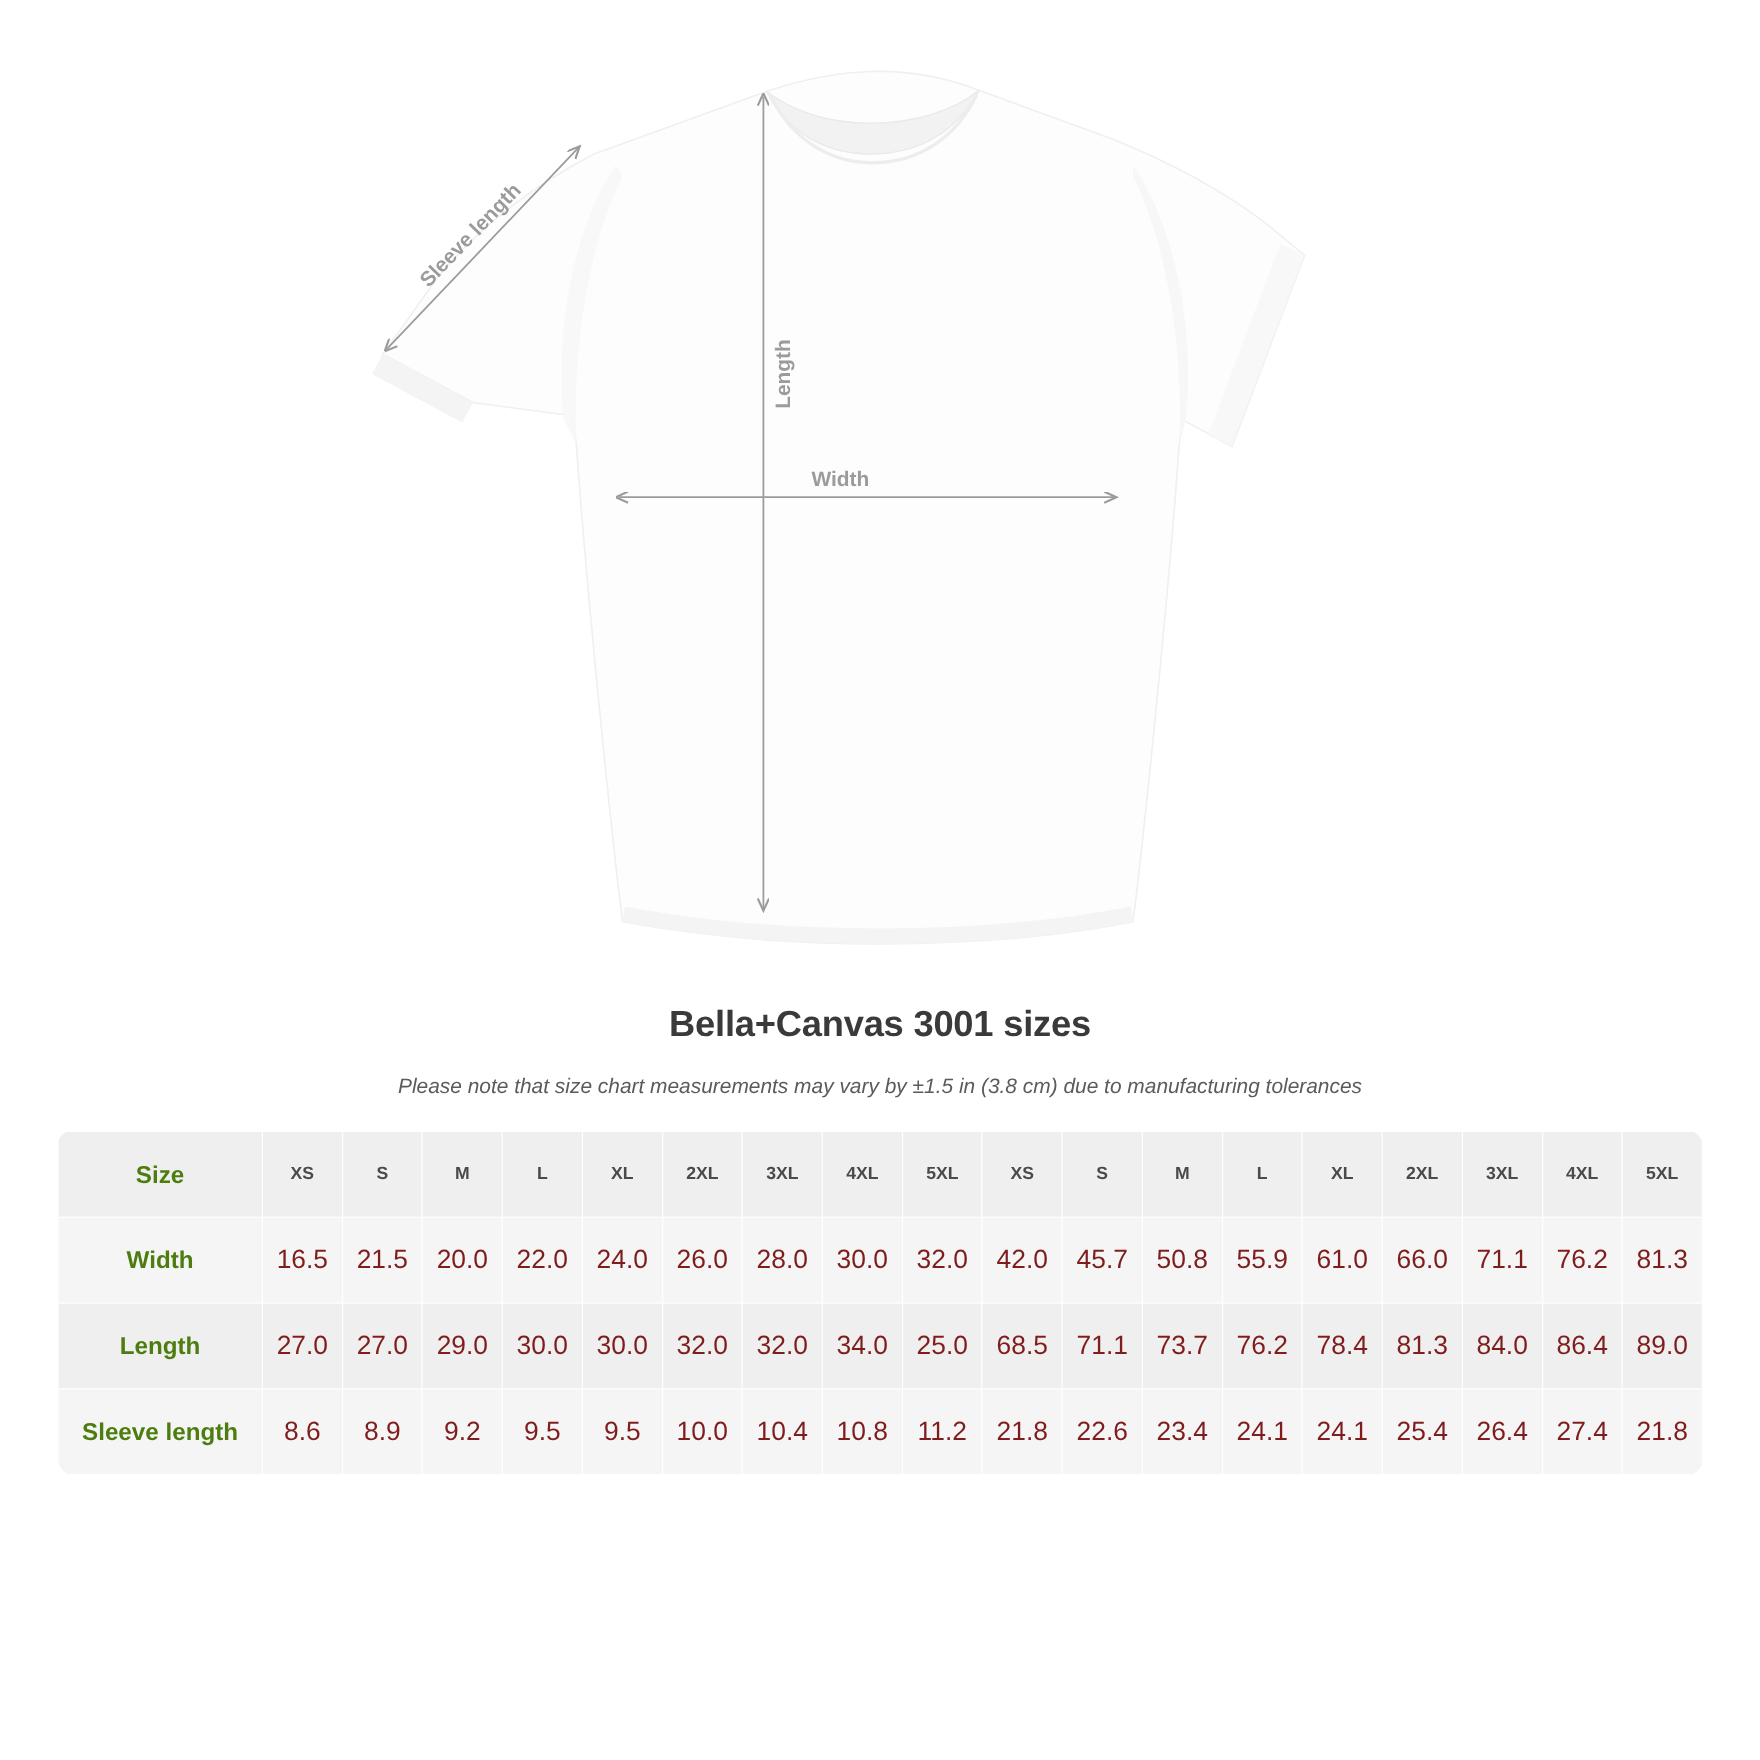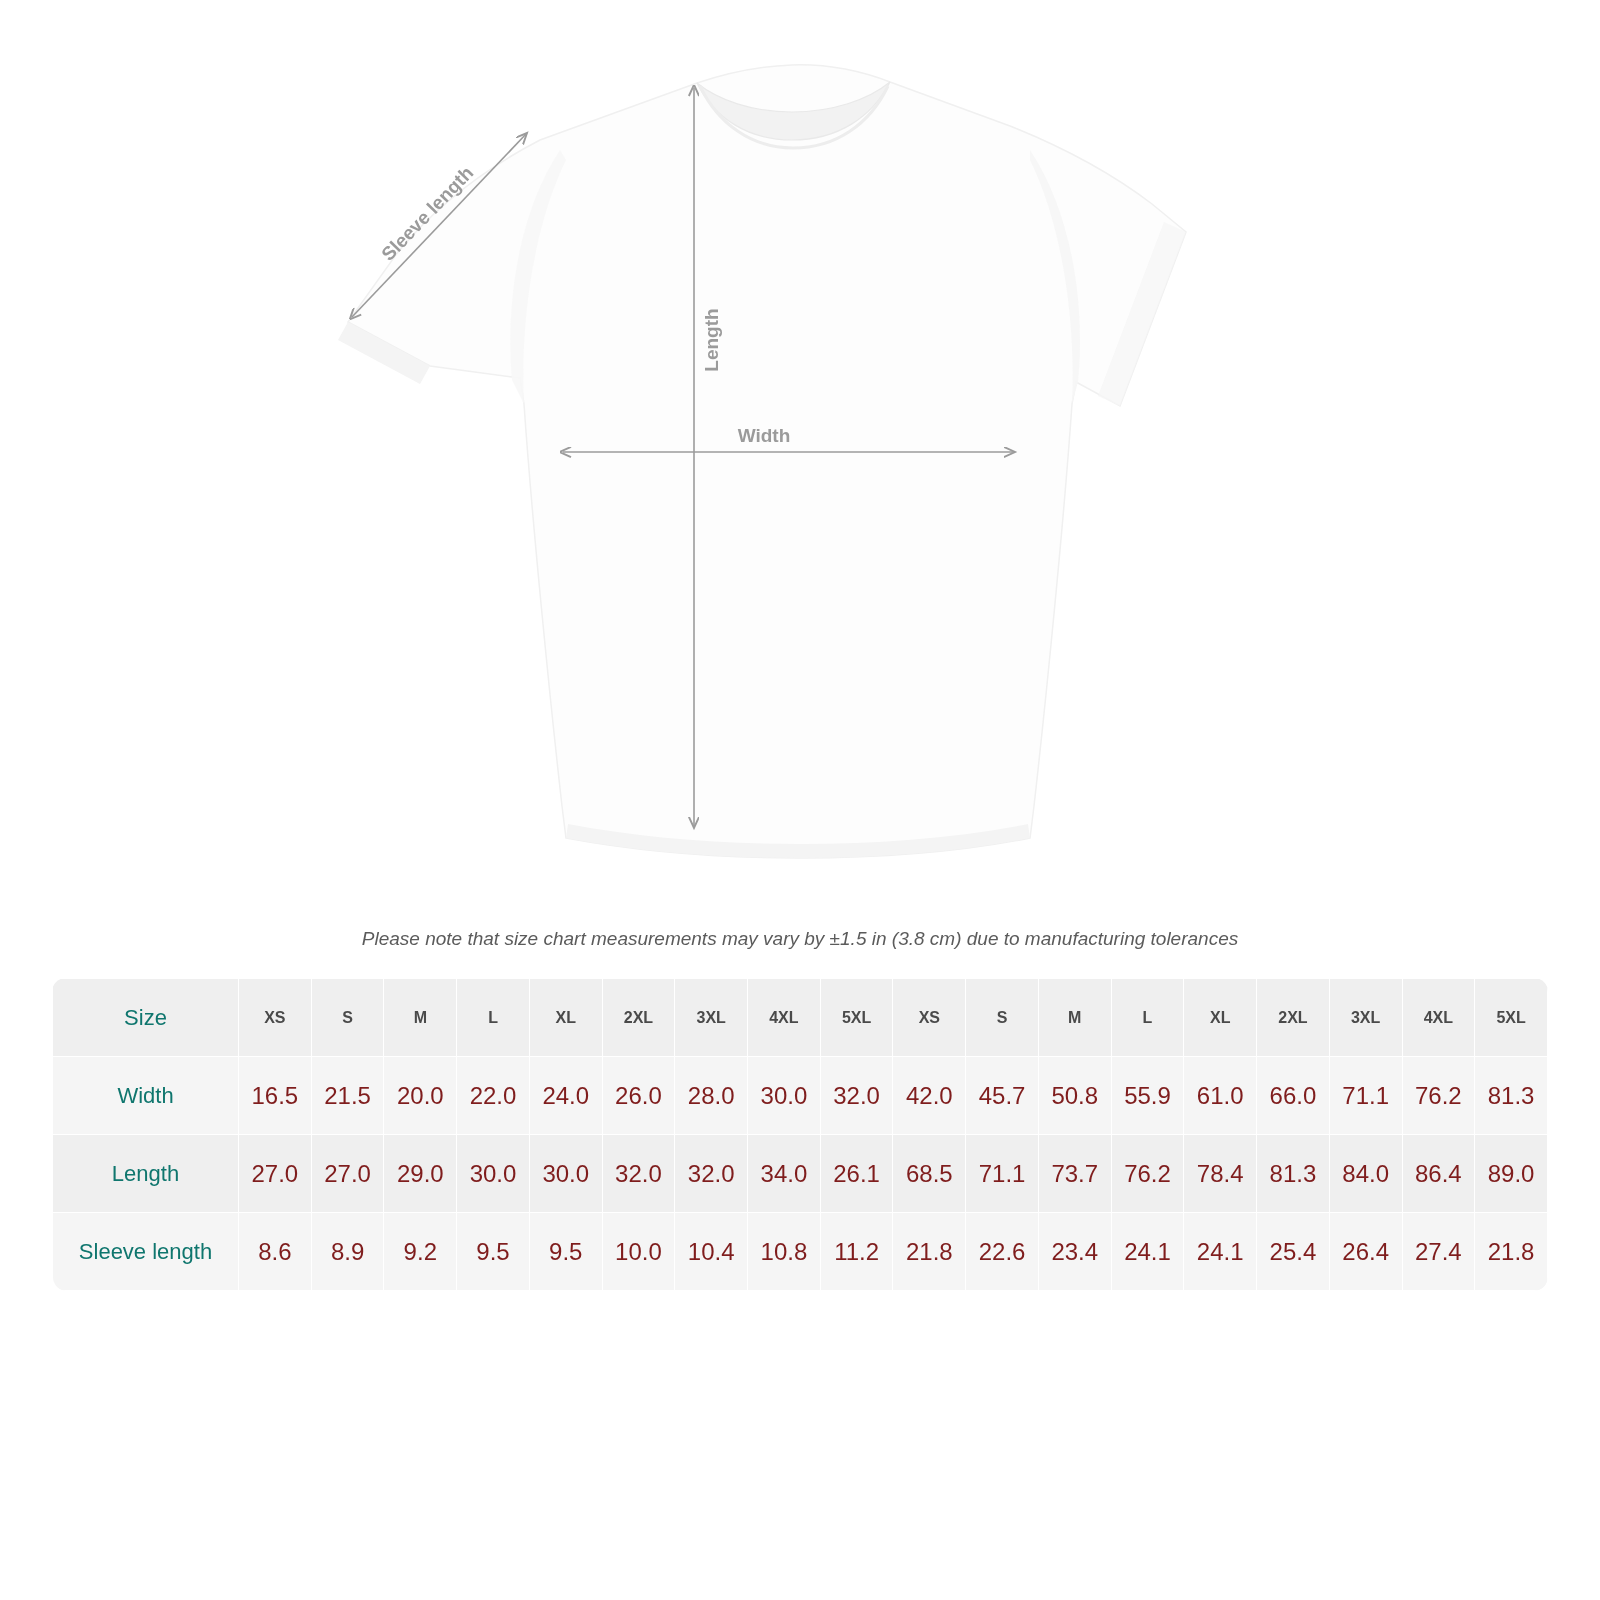--- a/index.html
+++ b/index.html
@@ -88,22 +88,22 @@
     color: #4a4a4a;
     height: 78px;
   }
   .hdr td.rowlabel { font-size: 22px; }
 
   tr.row-a td { background: #efefef; }
   tr.row-b td { background: #f5f5f5; }
 
   td.rowlabel {
     font-size: 22px;
-    font-weight: normal;
-    color: #0f766e;
+    font-weight: bold;
+    color: #4d7c0f;
   }
   td.val {
     font-size: 24px;
     color: #7f1d1d;
     height: 78px;
   }
   tr.last td.first { border-bottom-left-radius: 14px; }
   tr.last td.lastcell { border-bottom-right-radius: 14px; }
 
   
@@ -176,20 +176,21 @@
 
       <g>
         <text class="dimlabel" x="718" y="340" transform="rotate(-90 718 340)" text-anchor="middle">Length</text>
         <rect x="718" y="290" width="0" height="0" fill="none"></rect>
         <text class="dimlabel" x="764" y="442" text-anchor="middle">Width</text>
         <text class="dimlabel" x="432" y="218" transform="rotate(-46 432 218)" text-anchor="middle">Sleeve length</text>
       </g>
     </svg>
   </div>
 
+  <h1 class="chart-title">Bella+Canvas 3001 sizes</h1>
   <p class="chart-note">Please note that size chart measurements may vary by ±1.5 in (3.8 cm) due to manufacturing tolerances</p>
 
   <div class="table-wrap">
     <table class="size-table">
       <colgroup>
         <col style="width:186px">
         <col span="18">
       </colgroup>
       <tbody>
 
@@ -240,21 +241,21 @@
         <tr class="row-a">
           <td class="rowlabel">Length</td>
           <td class="val">27.0</td>
           <td class="val">27.0</td>
           <td class="val">29.0</td>
           <td class="val">30.0</td>
           <td class="val">30.0</td>
           <td class="val">32.0</td>
           <td class="val">32.0</td>
           <td class="val">34.0</td>
-          <td class="val">26.1</td>
+          <td class="val">25.0</td>
           <td class="val">68.5</td>
           <td class="val">71.1</td>
           <td class="val">73.7</td>
           <td class="val">76.2</td>
           <td class="val">78.4</td>
           <td class="val">81.3</td>
           <td class="val">84.0</td>
           <td class="val">86.4</td>
           <td class="val">89.0</td>
         </tr>

